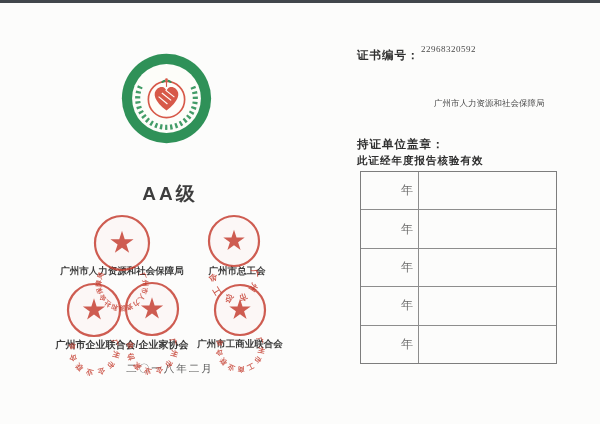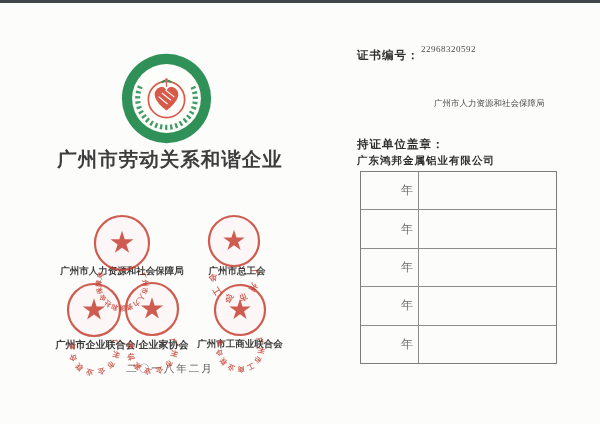--- a/index.html
+++ b/index.html
@@ -75,21 +75,21 @@
       <circle cx="50" cy="51" r="19.5" fill="#fffdf9" stroke="#d75949" stroke-width="1.8"></circle>
       <path d="M50,63 C37,53 34.5,44.5 40,39.5 C44.5,35.5 50,38 50,43 C50,38 55.5,35.5 60,39.5 C65.5,44.5 63,53 50,63 Z" fill="#d75949"></path>
       <path d="M41.5,48 L51,56 M45,44 L55,52 M49,41 L58.5,48.5" stroke="#fffdf9" stroke-width="1.3" fill="none"></path>
       <path d="M50,37.5 L50,31.5" stroke="#d75949" stroke-width="1.2"></path>
       <ellipse cx="46.7" cy="31.6" rx="2.6" ry="1.2" fill="#2f9158" transform="rotate(-30 46.7 31.6)"></ellipse>
       <ellipse cx="53.3" cy="31.6" rx="2.6" ry="1.2" fill="#2f9158" transform="rotate(30 53.3 31.6)"></ellipse>
       <circle cx="50" cy="29.8" r="1.5" fill="#d75949"></circle>
     </svg>
   </div>
 
-  <div class="title-line1">广州市劳动关系和谐企业</div>
+  <div class="title-line2">AA级</div>
 
   <div class="stamp-label lbl-1">广州市人力资源和社会保障局</div>
   <div class="stamp-label lbl-2">广州市总工会</div>
   <div class="stamp-label lbl-3">广州市企业联合会/企业家协会</div>
   <div class="stamp-label lbl-4">广州市工商业联合会</div>
 
   <div class="issue-date">二〇一八年二月</div>
 
   <svg class="seals-layer" viewBox="0 0 600 424">
       <g opacity="0.82">
@@ -123,21 +123,21 @@
         <polygon points="240.00,298.75 242.53,306.52 250.70,306.52 244.09,311.33 246.61,319.10 240.00,314.30 233.39,319.10 235.91,311.33 229.30,306.52 237.47,306.52" fill="#c43a2c"></polygon>
       </g>
     </svg>
 
   <div class="field-label cert-no-label">证书编号：</div>
   <div class="field-value cert-no-value">22968320592</div>
 
   <div class="field-label holder-label">持证单位盖章：</div>
   <div class="field-value holder-value">广州市人力资源和社会保障局</div>
 
-  <div class="validity-heading">广东鸿邦金属铝业有限公司</div>
+  <div class="validity-heading">此证经年度报告核验有效</div>
 
   <div class="verify-table">
       <div class="verify-row">
         <div class="verify-cell-year">年</div>
         <div class="verify-cell-blank"></div>
       </div>
       <div class="verify-row">
         <div class="verify-cell-year">年</div>
         <div class="verify-cell-blank"></div>
       </div>

